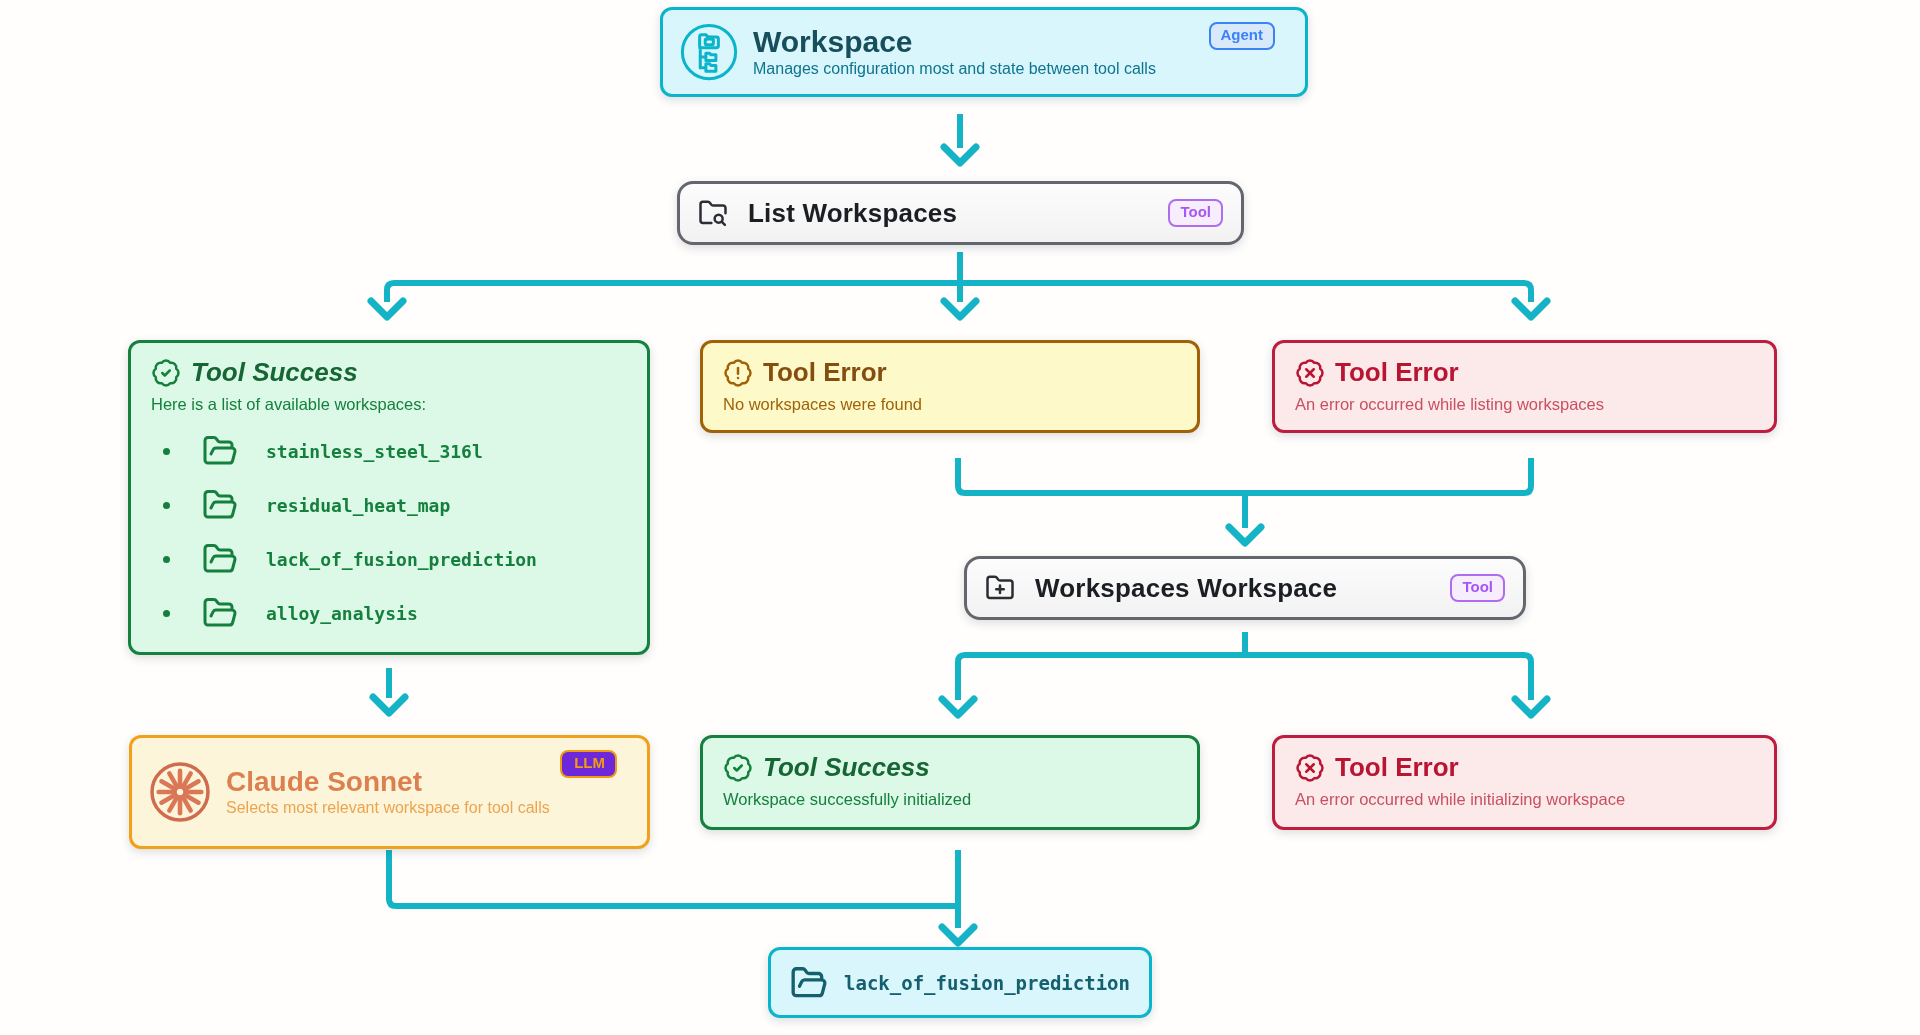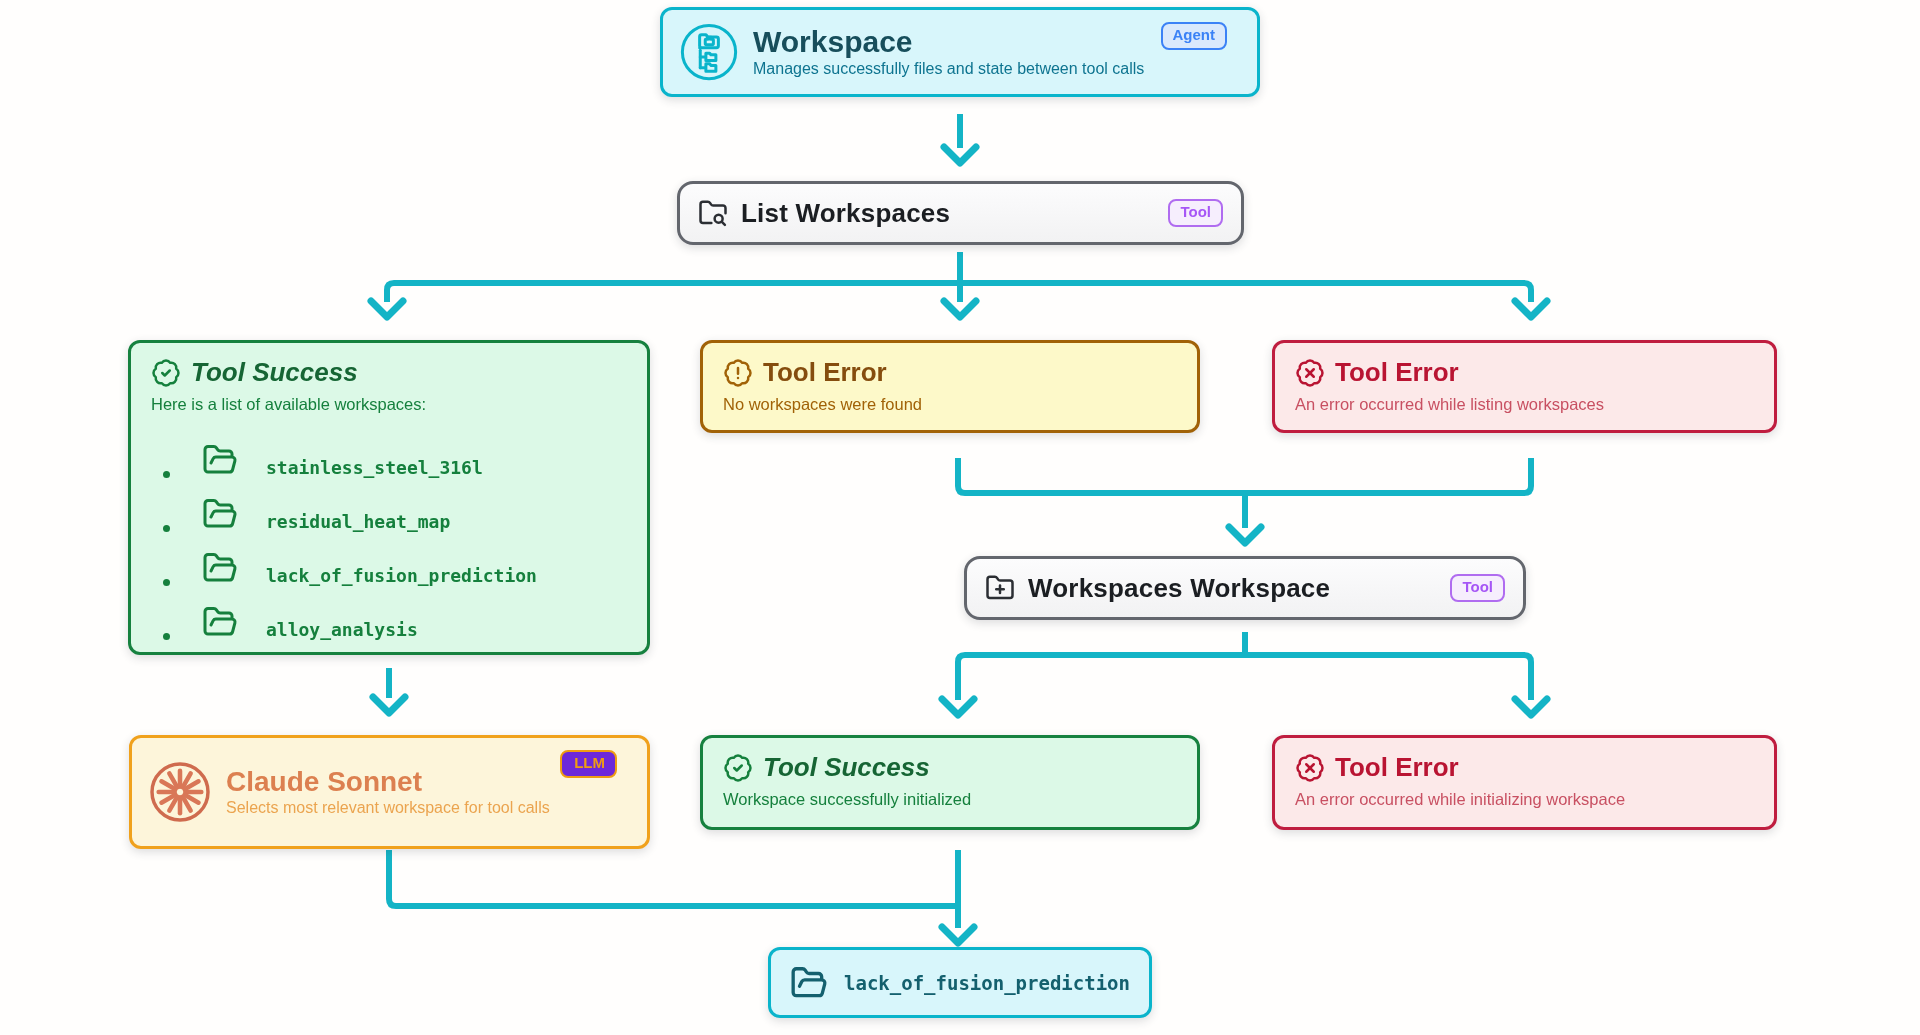--- a/index.html
+++ b/index.html
@@ -18,21 +18,21 @@
           font-family:"Liberation Sans",sans-serif;}
   .wires{position:absolute;left:0;top:0;z-index:0;}
   .wires path{stroke:var(--arrow);fill:none;}
   .wire{stroke-width:6px;}
   .head{stroke-width:7px;stroke-linecap:round;stroke-linejoin:round;}
 
   .node{position:absolute;box-sizing:border-box;z-index:2;border-radius:12px;
         box-shadow:0 3px 10px rgba(40,45,55,.16);}
 
   
-  .n-workspace{left:660px;top:7px;width:600px;height:90px;}
+  .n-workspace{left:660px;top:7px;width:648px;height:90px;}
   .n-list{left:677px;top:181px;width:567px;height:64px;}
   .n-success-list{left:128px;top:340px;width:522px;height:315px;}
   .n-error-empty{left:700px;top:340px;width:500px;height:93px;}
   .n-error-listing{left:1272px;top:340px;width:505px;height:93px;}
   .n-init{left:964px;top:556px;width:562px;height:64px;}
   .n-claude{left:129px;top:735px;width:521px;height:114px;}
   .n-success-init{left:700px;top:735px;width:500px;height:95px;}
   .n-error-init{left:1272px;top:735px;width:505px;height:95px;}
   .n-selected{left:768px;top:947px;width:384px;height:71px;}
 
@@ -54,32 +54,32 @@
   .cl-sub{font-size:16px;font-weight:500;color:var(--amber-sub);}
 
   .badge{position:absolute;top:12px;right:30px;font-size:15px;font-weight:600;
          padding:2px 10px 3px;border-radius:8px;border:2px solid;line-height:1.25;}
   .badge-blue{color:var(--blue-badge);border-color:var(--blue-badge);background:#d9e9fc;}
   .badge-purple{color:var(--purple-badge);border-color:#b06cf0;background:#f6eefd;}
   .badge-amber{color:var(--amber-badge);border-color:var(--amber-badge);background:#6d28d9;padding-left:12px;}
   .badge-inline{position:static;margin-left:auto;}
 
   .pill-row{display:flex;align-items:center;height:100%;padding:0 18px;gap:13px;}
-  .pill-title{font-size:26px;font-weight:700;color:var(--gray-title);letter-spacing:.2px;}
+  .pill-title{font-size:26px;font-weight:700;color:var(--gray-title);letter-spacing:.2px;margin-left:7px;}
 
   .status{padding:14px 20px;}
   .status-head{display:flex;align-items:center;gap:10px;}
   .status-title{font-size:26px;font-weight:700;}
   .status-body{font-size:16.5px;margin-top:7px;}
   .t-green .status-title{color:var(--green-title);font-style:italic;} .t-green .status-body{color:var(--green-text);}
   .t-yellow .status-title{color:var(--yellow-title);} .t-yellow .status-body{color:var(--yellow-text);}
   .t-red .status-title{color:var(--red-title);} .t-red .status-body{color:var(--red-text);}
 
   .ws-list{margin-top:10px;}
-  .ws-item{display:flex;align-items:flex-end;height:54px;gap:10px;}
+  .ws-item{display:flex;align-items:center;height:54px;gap:10px;}
   .bullet{width:7px;height:7px;border-radius:50%;background:var(--green-text);margin:0 22px 0 12px;flex:0 0 auto;}
   .ws-item .mono{margin-left:18px;}
   .mono{font-family:"DejaVu Sans Mono",monospace;font-weight:700;font-size:18px;color:var(--green-text);}
 
   .sel-row{display:flex;align-items:center;justify-content:center;height:100%;gap:16px;}
   .sel-label{font-family:"DejaVu Sans Mono",monospace;font-weight:700;font-size:19px;color:#14606e;}
 
   svg.ic{display:block;}
 </style>
 </head>
@@ -124,21 +124,21 @@
           <path d="M22.8 13.5 v-1.4 h3 v1.4"></path>
           <path d="M17 22.5 V36.5"></path>
           <path d="M17 28 h3.5"></path>
           <path d="M17 36.5 h3.5"></path>
           <path d="M21.5 30.8 h8 v-4.6 h-4 l-1 -1.3 h-3 v5.9 Z"></path>
           <path d="M21.5 39.3 h8 v-4.6 h-4 l-1 -1.3 h-3 v5.9 Z"></path>
         </svg>
       </span>
       <div class="hcol">
         <div class="ws-title">Workspace</div>
-        <div class="ws-sub">Manages successfully files and state between tool calls</div>
+        <div class="ws-sub">Manages configuration most and state between tool calls</div>
       </div>
     </div>
     <span class="badge badge-blue">Agent</span>
   </div>
 
   <div class="node t-gray n-list">
     <div class="pill-row">
       <span>
         <svg class="ic" width="30" height="30" viewBox="0 0 24 24" fill="none" stroke="#2b2e33" stroke-width="2" stroke-linecap="round" stroke-linejoin="round">
           <path d="M10.7 20H4a2 2 0 0 1-2-2V5a2 2 0 0 1 2-2h3.9a2 2 0 0 1 1.69.9l.81 1.2a2 2 0 0 0 1.67.9H20a2 2 0 0 1 2 2v4.1"></path>

